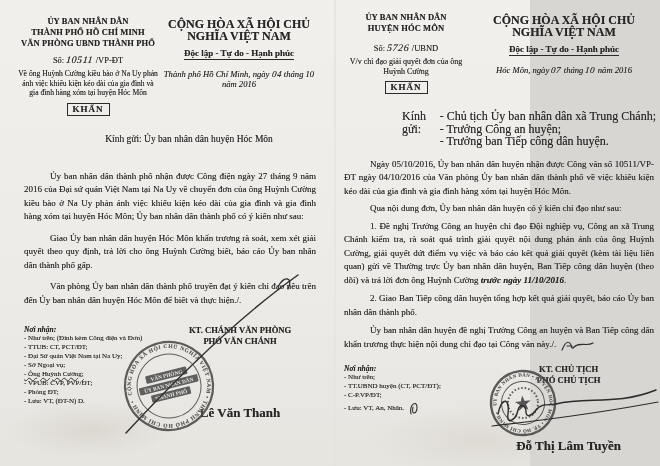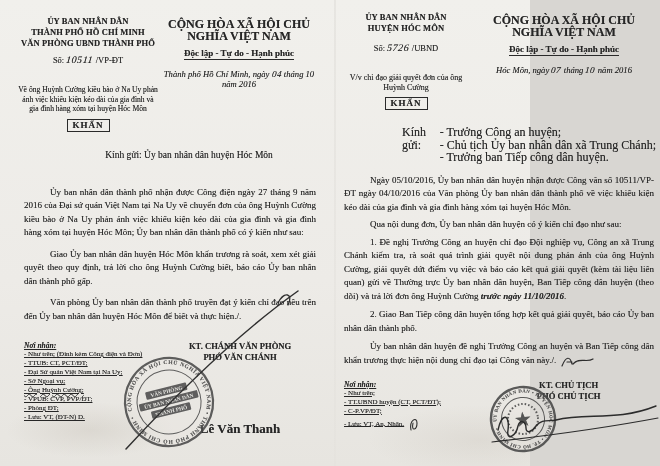--- a/index.html
+++ b/index.html
@@ -21,39 +21,39 @@
   .doc-left{ left:18px; width:302px; }
   .doc-right{ left:340px; width:316px; }
   .ink{ text-shadow:0 0 .5px rgba(45,45,45,.55); }
 
   
   .hdr{ display:flex; }
   .hdr-col{ text-align:center; }
   .issuer{ font-weight:bold; font-size:8.5px; line-height:11px; letter-spacing:.1px; }
   .so-line{ font-size:8.5px; margin-top:5px; }
   .hand{ font-style:italic; font-size:10px; letter-spacing:.6px; transform:skewX(-6deg); display:inline-block; }
-  .subject{ font-size:7.6px; line-height:9.5px; margin-top:20px; }
+  .subject{ font-size:7.6px; line-height:9.5px; margin-top:4px; }
   .urgent{ display:inline-block; margin-top:0; border:1.6px solid #2a2a2a; font-weight:bold;
            font-size:9px; padding:0 5px 1px; letter-spacing:1px; }
   .motto1{ font-weight:bold; font-size:12px; line-height:12px; }
   .motto2{ font-weight:bold; font-size:9px; display:inline-block; border-bottom:1px solid #2a2a2a; padding-bottom:1px; }
   .dateline{ font-style:italic; font-size:8.6px; margin-top:9px; }
 
   
   .kinhgui{ font-size:9.5px; }
   .para{ font-size:9px; line-height:13.5px; text-align:justify; text-indent:26px; }
   .bi{ font-weight:bold; font-style:italic; }
 
   
   .recip-row{ display:flex; font-size:12px; line-height:12.5px; }
   .recip-list div{ white-space:nowrap; }
 
   
   .footer{ position:relative; display:flex; }
-  .noinhan{ font-size:7px; line-height:9px;text-decoration:underline; }
+  .noinhan{ font-size:7px; line-height:9px; }
   .noinhan .lbl{ font-weight:bold; font-style:italic; font-size:7.5px; }
   .sig{ text-align:center; position:relative; }
   .sig-title{ font-weight:bold; font-size:8.6px; line-height:11px; }
   .sig-name{ font-weight:bold; font-size:13px; }
   .seal{ position:absolute; opacity:.88; }
   .stroke-svg{ position:absolute; pointer-events:none; }
   .squiggle{ text-decoration:underline wavy 1px rgba(45,45,45,.65); }
   .inline-mark{ vertical-align:middle; margin-left:3px; }
 </style>
 </head>
@@ -153,22 +153,22 @@
         <div><span class="motto2">Độc lập - Tự do - Hạnh phúc</span></div>
         <div class="dateline">
           <span>Hóc Môn, ngày </span><span class="hand" style="font-size:9px">07</span><span> tháng </span><span class="hand" style="font-size:9px">10</span><span> năm 2016</span>
         </div>
       </div>
     </div>
 
     <div class="recip-row" style="margin:16px 0 0 62px;">
       <div style="margin-right:8px;">Kính gửi:</div>
       <div class="recip-list">
+        <div>- Chủ tịch Ủy ban nhân dân xã Trung Chánh;</div>
         <div>- Trưởng Công an huyện;</div>
-        <div>- Chủ tịch Ủy ban nhân dân xã Trung Chánh;</div>
         <div>- Trưởng ban Tiếp công dân huyện.</div>
       </div>
     </div>
 
     <div style="margin-top:10px; padding:0 2px 0 4px;">
       <p class="para">Ngày 05/10/2016, Ủy ban nhân dân huyện nhận được Công văn số 10511/VP-ĐT ngày 04/10/2016 của Văn phòng Ủy ban nhân dân thành phố về việc khiếu kiện kéo dài của gia đình và gia đình hàng xóm tại huyện Hóc Môn.</p>
       <p class="para" style="margin-top:4px;">Qua nội dung đơn, Ủy ban nhân dân huyện có ý kiến chỉ đạo như sau:</p>
       <p class="para" style="margin-top:4px;"><span>1. Đề nghị Trưởng Công an huyện chỉ đạo Đội nghiệp vụ, Công an xã Trung Chánh kiểm tra, rà soát quá trình giải quyết nội dung phản ánh của ông Huỳnh Cường, giải quyết dứt điểm vụ việc và báo cáo kết quả giải quyết (kèm tài liệu liên quan) gửi về Thường trực Ủy ban nhân dân huyện, Ban Tiếp công dân huyện (theo dõi) và trả lời đơn ông Huỳnh Cường </span><span class="bi">trước ngày 11/10/2016</span><span>.</span></p>
       <p class="para" style="margin-top:5px;">2. Giao Ban Tiếp công dân huyện tổng hợp kết quả giải quyết, báo cáo Ủy ban nhân dân thành phố.</p>
       <p class="para" style="margin-top:5px;"><span>Ủy ban nhân dân huyện đề nghị Trưởng Công an huyện và Ban Tiếp công dân khẩn trương thực hiện nội dung chỉ đạo tại Công văn này./.</span><svg class="inline-mark" width="36" height="14">
@@ -183,20 +183,21 @@
         <div>- TT.UBND huyện (CT, PCT/ĐT);</div>
         <div>- C-P.VP/ĐT;</div>
         <div><span>- Lưu: VT, An, Nhân.</span><svg class="inline-mark" width="14" height="16">
               <path d="M4,14 C2,4 10,0 10,7 C10,14 4,16 6,7" fill="none" stroke="#2e2e2e" stroke-width="1.1" stroke-linecap="round"></path>
             </svg></div>
       </div>
       <div class="sig" style="width:56%;">
         <div class="sig-title">KT. CHỦ TỊCH</div>
         <div class="sig-title">PHÓ CHỦ TỊCH</div>
         <div style="height:52px;"></div>
+        <div class="sig-name">Đỗ Thị Lâm Tuyền</div>
       </div>
 
       <svg class="seal" style="left:148px; top:4px; transform:rotate(-6deg);" width="70" height="70" viewBox="0 0 70 70">
         <circle cx="35" cy="35" r="32" fill="rgba(235,233,228,.25)" stroke="#474747" stroke-width="2.4"></circle>
         <circle cx="35" cy="35" r="21.5" fill="none" stroke="#474747" stroke-width="1"></circle>
         <defs>
             <path id="rrim" d="M 35 35 m -26.5 0 a 26.5 26.5 0 1 1 53 0 a 26.5 26.5 0 1 1 -53 0"></path>
           </defs>
         <text font-size="4.8" fill="#474747" letter-spacing="0.4" font-weight="bold">
           <textPath href="#rrim">ỦY BAN NHÂN DÂN • HUYỆN HÓC MÔN • TP. HỒ CHÍ MINH •</textPath>

